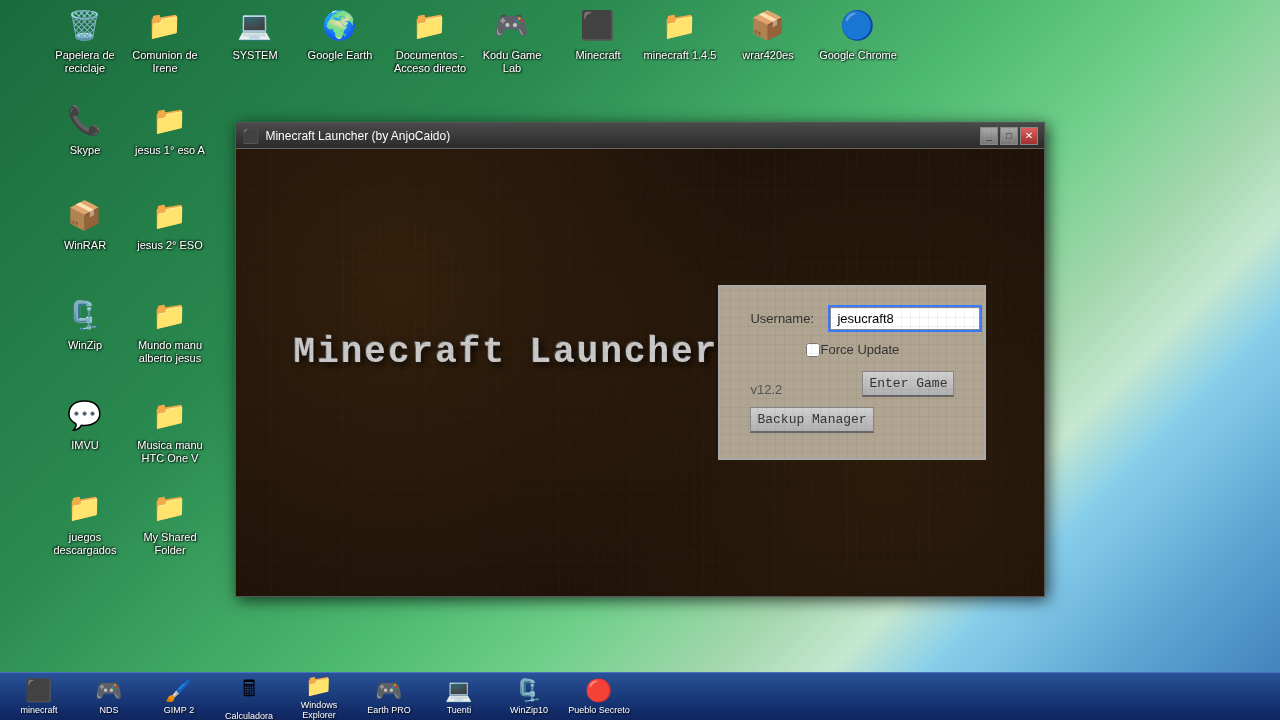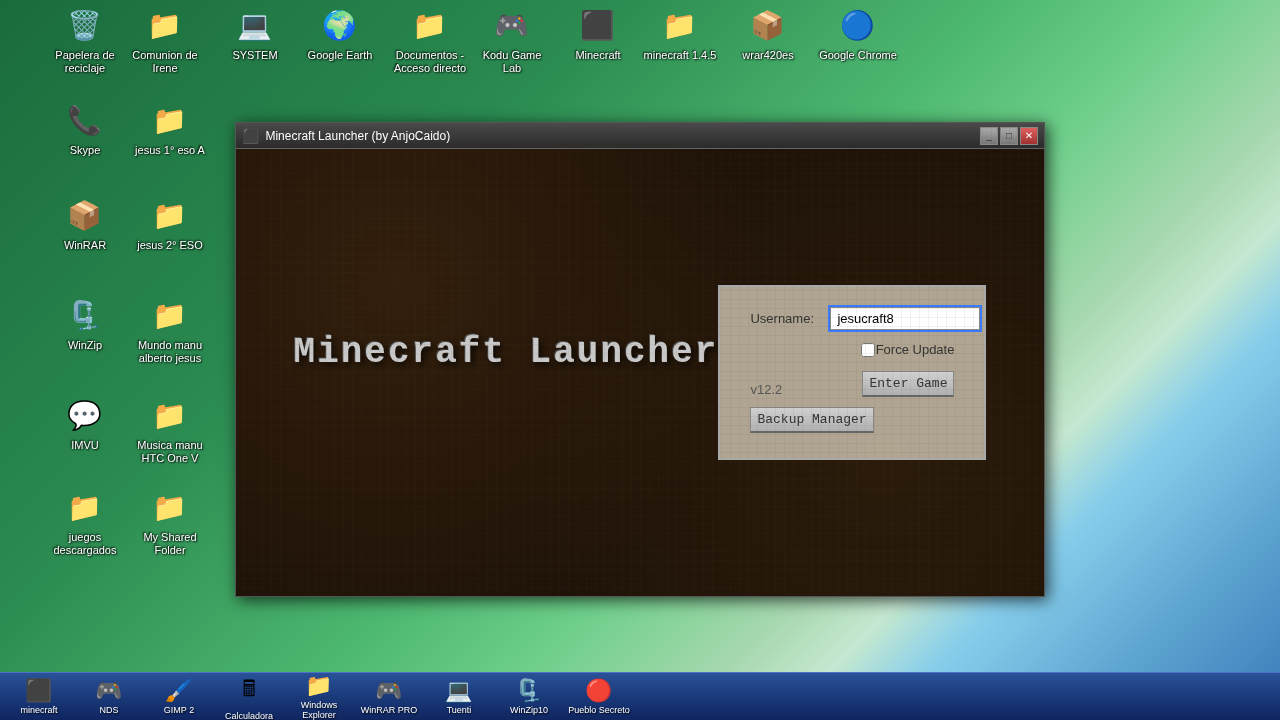--- a/index.html
+++ b/index.html
@@ -181,21 +181,21 @@
       border: 1px solid #888;
       padding: 3px 6px;
       font-size: 13px;
       width: 150px;
       outline: 2px solid #3a7aff;
     }
 
     .checkbox-row {
       display: flex;
       align-items: center;
-      justify-content: flex-end;
+      justify-content: center;
       margin-bottom: 14px;
       gap: 1px;
     }
     .checkbox-row input[type="checkbox"] {
       width: 14px;
       height: 14px;
     }
     .checkbox-row label {
       color: #333;
       font-size: 13px;
@@ -390,21 +390,21 @@
     <div class="taskbar-icon">
       <div class="icon-img">🖩</div>
       <div class="icon-label">Calculadora</div>
     </div>
     <div class="taskbar-icon">
       <div class="icon-img">📁</div>
       <div class="icon-label">Windows Explorer</div>
     </div>
     <div class="taskbar-icon">
       <div class="icon-img">🎮</div>
-      <div class="icon-label">WinRAR PRO</div>
+      <div class="icon-label">Earth PRO</div>
     </div>
     <div class="taskbar-icon">
       <div class="icon-img">💻</div>
       <div class="icon-label">Tuenti</div>
     </div>
     <div class="taskbar-icon">
       <div class="icon-img">🗜️</div>
       <div class="icon-label">WinZip10</div>
     </div>
     <div class="taskbar-icon">

